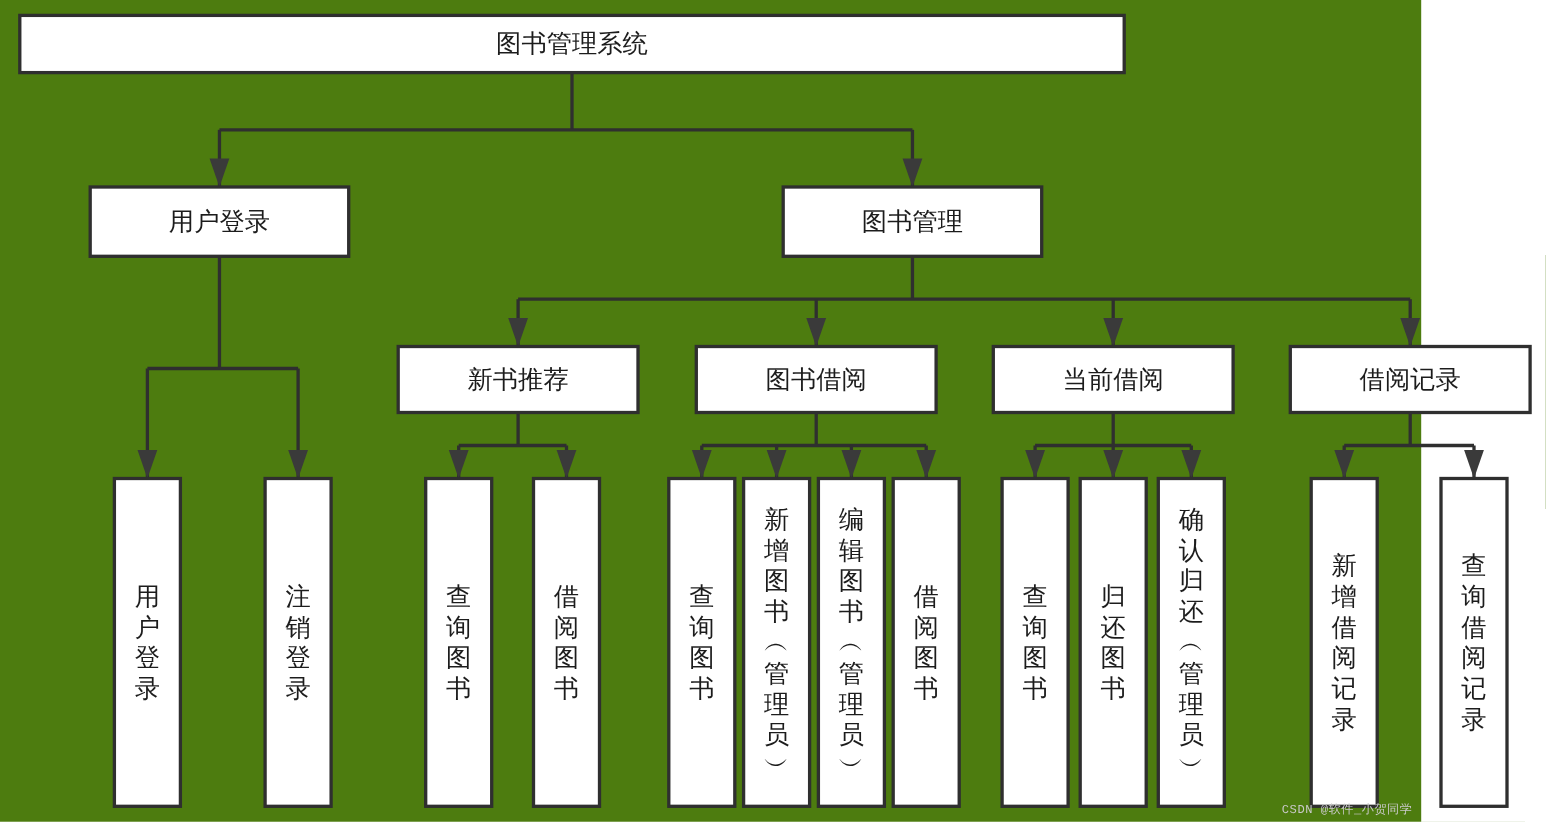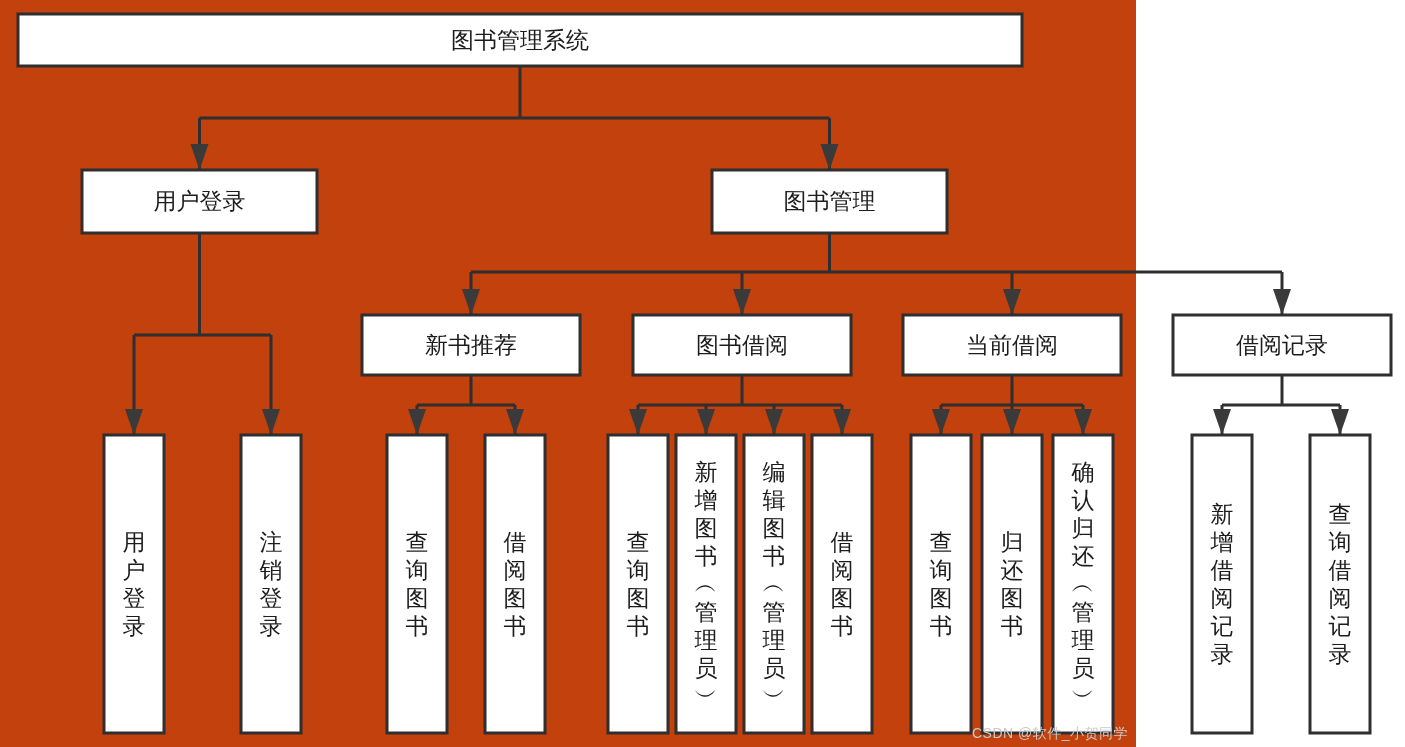--- a/index.html
+++ b/index.html
@@ -9,23 +9,23 @@
     background: #ffffff;
   }
   body {
     width: 1405px;
     height: 747px;
     overflow: hidden;
     font-family: "DejaVu Sans", "Liberation Sans", sans-serif;
   }
   #diagram-root {
     position: relative;
-    width: 1136px;
+    width: 1292px;
     height: 747px;
-    background: #c2410c;
+    background: #4d7c0f;
   }
   svg#chart-svg {
     position: absolute;
     top: 0;
     left: 0;
     width: 1405px;
     height: 747px;
     display: block;
   }
   .node-box {
@@ -53,22 +53,22 @@
   .node-label-vertical {
     fill: #1c1c1c;
     font-family: "DejaVu Sans", "Liberation Sans", sans-serif;
     font-size: 23px;
     text-anchor: middle;
   }
   .watermark-text {
     position: absolute;
     right: 8px;
     bottom: 4px;
-    font-family: Liberation Sans, sans-serif;
-    font-size: 14px;
+    font-family: Liberation Mono, monospace;
+    font-size: 11px;
     color: #c9c9c9;
     white-space: nowrap;
     letter-spacing: 0.5px;
     pointer-events: none;
   }
 </style>
 </head>
 <body>
 
 <div id="diagram-root">

